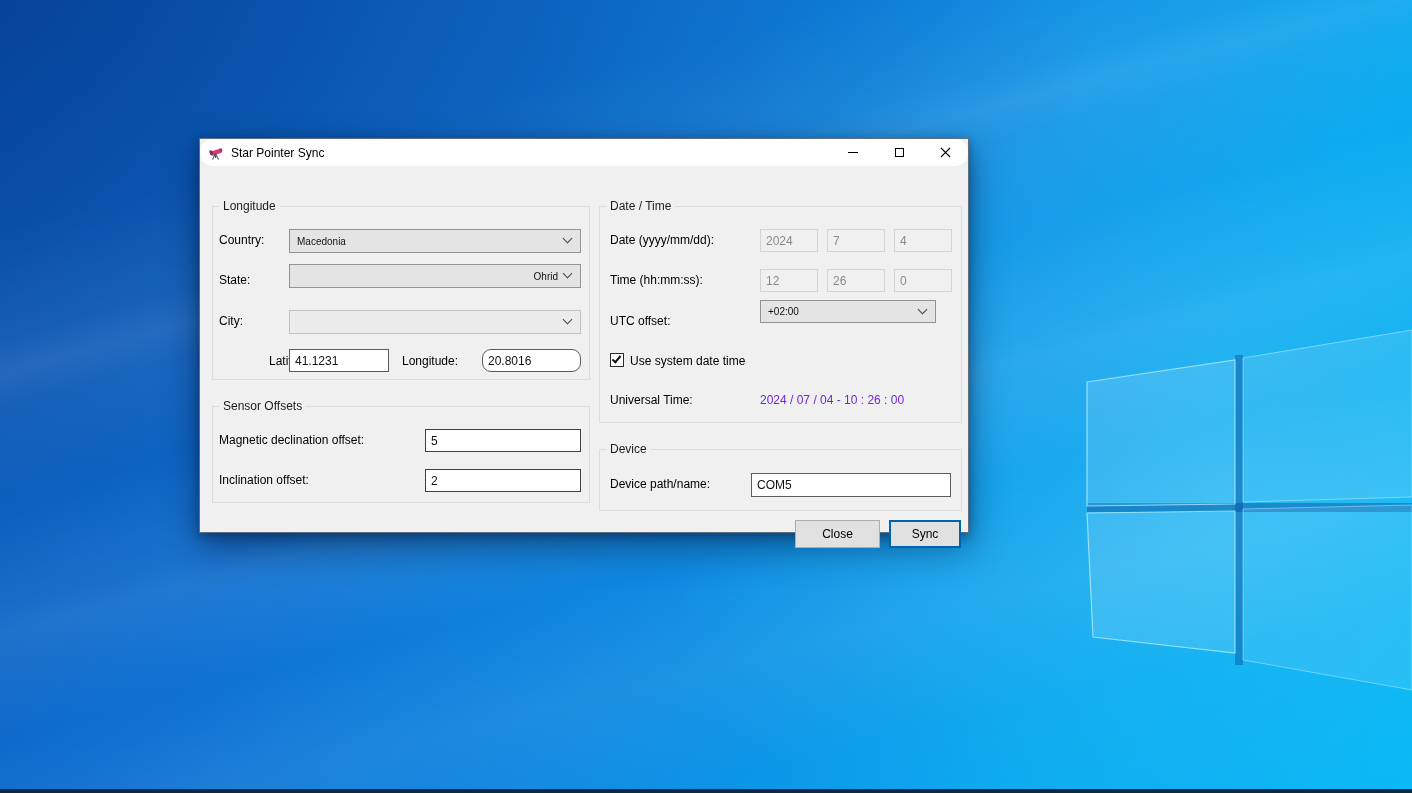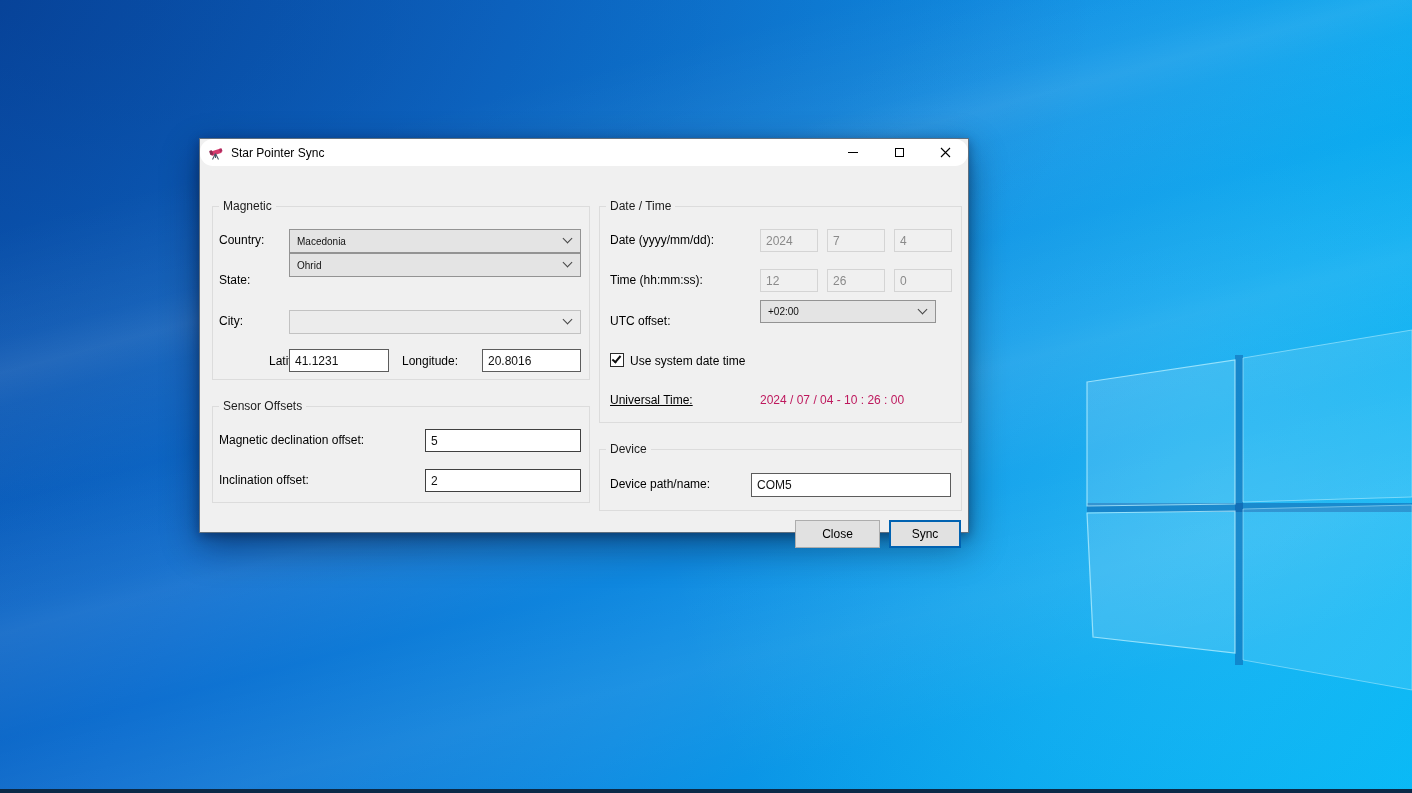--- a/index.html
+++ b/index.html
@@ -66,21 +66,21 @@
   .tick { position:absolute; left:3px; top:0px; width:5px; height:9px;
     border-right:2px solid #101010; border-bottom:2px solid #101010; transform:rotate(40deg); }
 
   .btn {
     position:absolute; background:#e1e1e1; border:1px solid #adadad;
     font-family:"Liberation Sans","DejaVu Sans",sans-serif; font-size:12px; color:#000;
     display:flex; align-items:center; justify-content:center; cursor:default;
   }
   .btn.primary { border:2px solid #0062b1; }
 
-  .value-text { position:absolute; font-size:12px; color:#be185d; white-space:nowrap; }
+  .value-text { position:absolute; font-size:12px; color:#6d28d9; white-space:nowrap; }
 </style>
 </head>
 <body>
 
 <div class="desktop">
   <div class="beam beam-1"></div>
   <div class="beam beam-2"></div>
   <div class="beam beam-3"></div>
 
   <svg class="win-logo" viewBox="0 0 352 400">
@@ -115,44 +115,44 @@
           <svg width="11" height="11" viewBox="0 0 11 11">
               <path d="M1 1 L10 10 M10 1 L1 10" stroke="#000" stroke-width="1.1"></path>
             </svg>
         </button>
       </div>
     </div>
 
     <div class="client">
 
       <div class="group" style="left:12px; top:40px; width:378px; height:174px;">
-        <span class="legend">Magnetic</span>
+        <span class="legend">Longitude</span>
 
         <span class="lbl" style="left:6px; top:26px;">Country:</span>
         <div class="combo" style="left:76px; top:22px; width:292px; height:24px;">
           <span>Macedonia</span>
           <span class="chev"></span>
         </div>
 
         <span class="lbl" style="left:6px; top:66px;">State:</span>
-        <div class="combo" style="left:76px; top:46px; width:292px; height:24px;">
+        <div class="combo" style="left:76px; top:57px; width:292px; height:24px;justify-content:flex-end;">
           <span>Ohrid</span>
           <span class="chev"></span>
         </div>
 
         <span class="lbl" style="left:6px; top:107px;">City:</span>
         <div class="combo dim" style="left:76px; top:103px; width:292px; height:24px;">
           <span></span>
           <span class="chev"></span>
         </div>
 
         <span class="lbl" style="left:16px; top:147px;margin-left:40px;">Latitude:</span>
         <input class="txt soft" style="left: 76px; top: 142px; width: 100px; height: 23px;" value="41.1231">
         <span class="lbl" style="left:189px; top:147px;">Longitude:</span>
-        <input class="txt soft" style="left: 269px; top: 142px; width: 99px; height: 23px;" value="20.8016">
+        <input class="txt soft" style="left: 269px; top: 142px; width: 99px; height: 23px; border-radius: 9px;" value="20.8016">
       </div>
 
       <div class="group" style="left:12px; top:240px; width:378px; height:97px;">
         <span class="legend">Sensor Offsets</span>
 
         <span class="lbl" style="left:6px; top:26px;">Magnetic declination offset:</span>
         <input class="txt" style="left: 212px; top: 22px; width: 156px; height: 23px;" value="5">
 
         <span class="lbl" style="left:6px; top:66px;">Inclination offset:</span>
         <input class="txt" style="left: 212px; top: 62px; width: 156px; height: 23px;" value="2">
@@ -175,21 +175,21 @@
         <div class="combo" style="left:160px; top:93px; width:176px; height:23px;">
           <span>+02:00</span>
           <span class="chev"></span>
         </div>
 
         <div class="chkbox" style="left:10px; top:146px;">
           <span class="tick"></span>
         </div>
         <span class="lbl" style="left:30px; top:147px;">Use system date time</span>
 
-        <span class="lbl" style="left:10px; top:186px;text-decoration:underline;">Universal Time:</span>
+        <span class="lbl" style="left:10px; top:186px;">Universal Time:</span>
         <span class="value-text" style="left:160px; top:186px;">2024 / 07 / 04 - 10 : 26 : 00</span>
       </div>
 
       <div class="group" style="left:399px; top:275px; width:363px; height:62px;margin-top:8px;">
         <span class="legend">Device</span>
         <span class="lbl" style="left:10px; top:27px;">Device path/name:</span>
         <input class="txt soft" style="left: 151px; top: 23px; width: 200px; height: 24px;" value="COM5">
       </div>
 
       <button class="btn" style="left:595px; top:354px; width:85px; height:28px;">Close</button>

